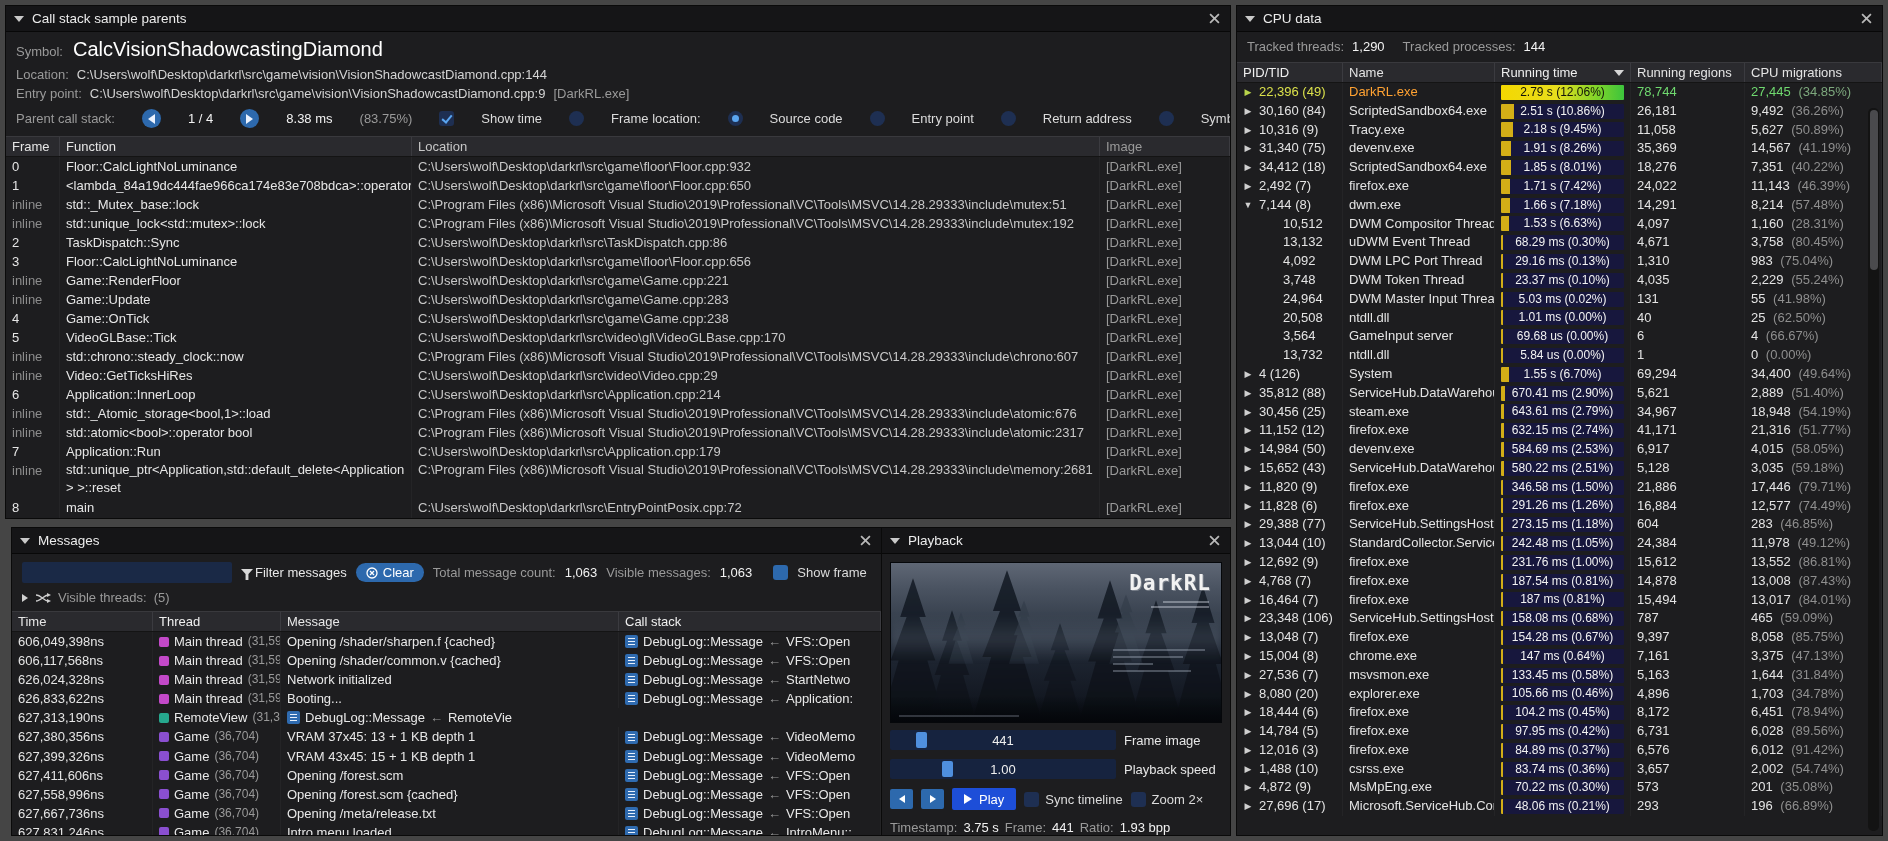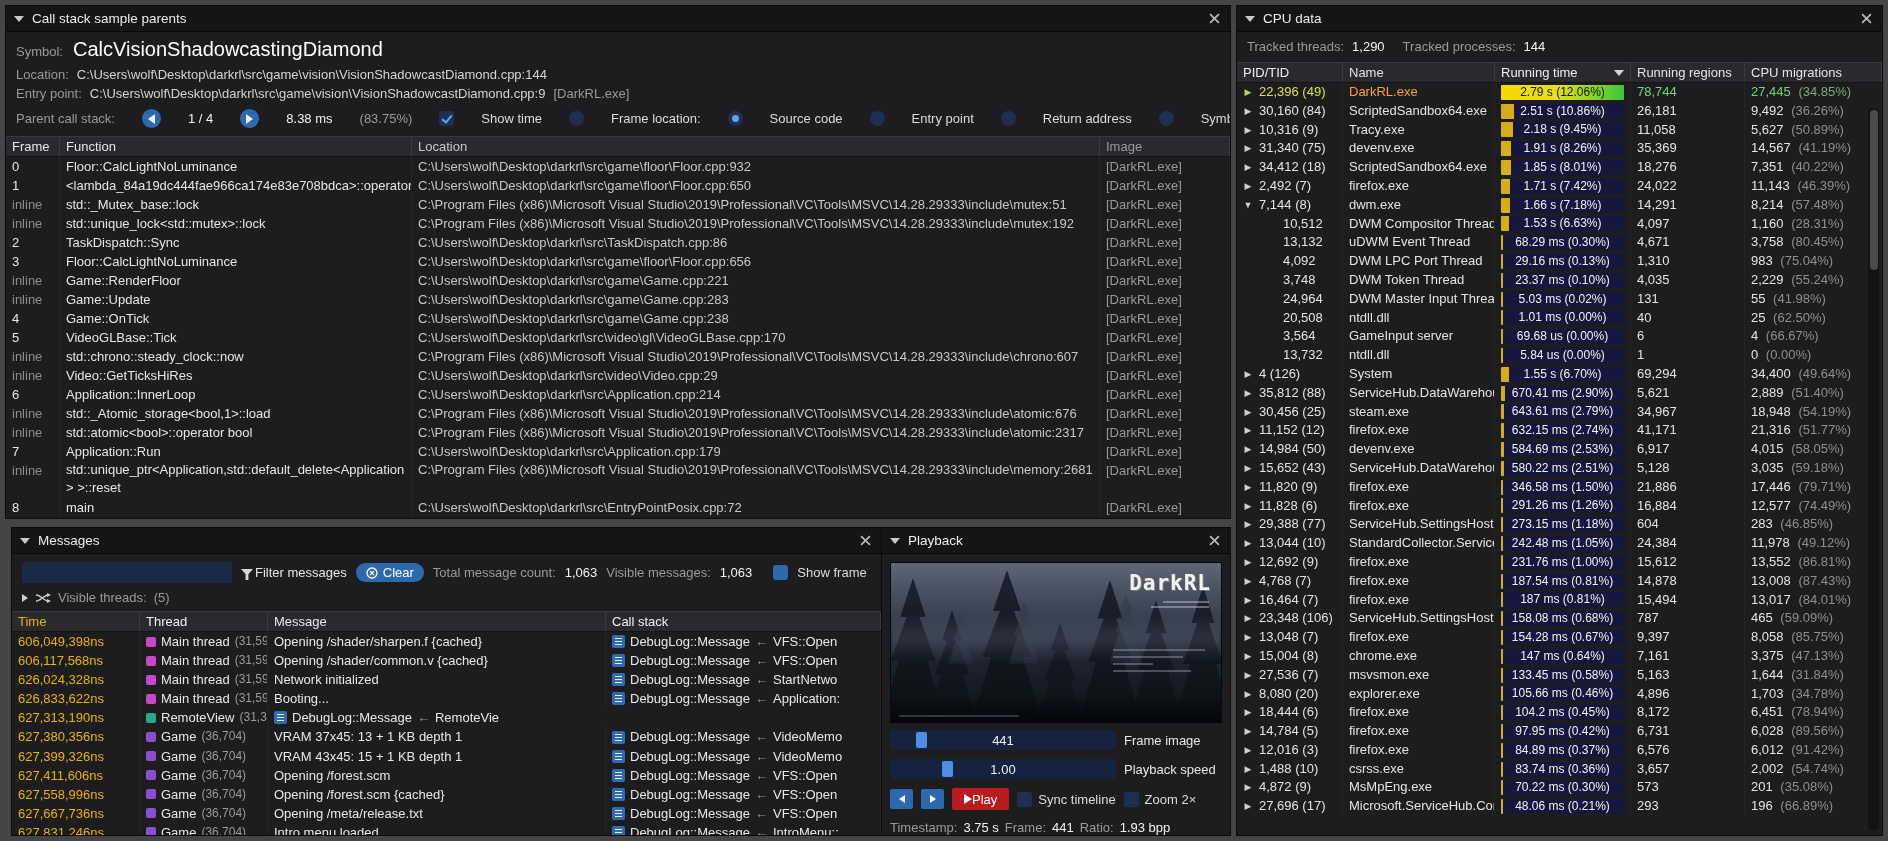--- a/index.html
+++ b/index.html
@@ -54,21 +54,21 @@
 
   
   .filterrow{flex:none;display:flex;align-items:center;gap:9px;padding:4px 10px 7px;white-space:nowrap}
   .finput{width:210px;height:21px;background:#1a2946;border:none;border-radius:2px;color:#e8e8e8;padding:0 6px;font:inherit;outline:none}
   .fbtn{display:flex;align-items:flex-end;gap:2px;color:#e8e8e8}
   .funnel{width:12px;height:11px;background:#d8d8d8;clip-path:polygon(0 0,100% 0,62% 45%,62% 100%,38% 100%,38% 45%)}
   .clearbtn{display:flex;align-items:center;gap:5px;background:#2d69ad;border-radius:10px;padding:2px 10px;color:#fff}
   .threadsrow{flex:none;display:flex;align-items:center;gap:7px;padding:0 10px 6px}
   .smalltri{width:0;height:0;border-top:4px solid transparent;border-bottom:4px solid transparent;border-left:6px solid #d0d0d0}
   .m-tr{height:19.1px;line-height:19.1px}
-  .m-time{width:128px;flex:none;color:#eab308}
+  .m-time{width:141px;flex:none;color:#e5e5e5}
   .m-thread{width:128px;flex:none;display:flex;align-items:center;gap:5px}
   .sw{width:10px;height:10px;border-radius:2px;flex:none}
   .tname{color:#e8e8e8}
   .ttid{color:#9a9a9a;font-size:12px}
   .m-msg{width:338px;flex:none;color:#e8e8e8}
   .m-cs{flex:1;display:flex;align-items:center;gap:5px;overflow:hidden}
   .csicon{width:13px;height:13px;background:#2f6bb0;border-radius:2px;flex:none;display:flex;align-items:center;justify-content:center}
   .csicon::after{content:"";width:7px;height:1px;background:#e8f0fc;box-shadow:0 -3px 0 #e8f0fc,0 3px 0 #e8f0fc}
   .csfn{color:#e8e8e8;flex:none}
   .csarr{color:#9a9a9a;flex:none}
@@ -104,21 +104,21 @@
   .srow{display:flex;align-items:center;gap:8px;padding:2px 8px;margin-top:5px;white-space:nowrap}
   .slider{position:relative;width:226px;height:20px;background:#16233f;border-radius:2px;flex:none}
   .grab{position:absolute;top:2px;width:11px;height:16px;background:#4f8fde;border-radius:2px}
   .g-frame{left:26px}.g-speed{left:52px}
   .sval{position:absolute;inset:0;display:flex;align-items:center;justify-content:center;color:#efefef}
   .slbl{color:#e6e6e6}
   .pbtns{display:flex;align-items:center;gap:8px;padding:7px 8px 0;white-space:nowrap}
   .sqbtn{width:23px;height:20px;background:#2d69ad;border-radius:2px;display:flex;align-items:center;justify-content:center;flex:none}
   .stri-l{width:0;height:0;border-top:4px solid transparent;border-bottom:4px solid transparent;border-right:6px solid #fff}
   .stri-r{width:0;height:0;border-top:4px solid transparent;border-bottom:4px solid transparent;border-left:6px solid #fff}
-  .playbtn{height:22px;background:#b91c1c;border-radius:2px;display:flex;align-items:center;gap:0;padding:0 12px;color:#fff}
+  .playbtn{height:22px;background:#1d4ed8;border-radius:2px;display:flex;align-items:center;gap:7px;padding:0 12px;color:#fff}
   .ptri{width:0;height:0;border-top:5px solid transparent;border-bottom:5px solid transparent;border-left:8px solid #fff}
   .cblock{display:flex;align-items:center;gap:6px}
   .pstat{display:flex;gap:16px;padding:10px 8px 0;white-space:nowrap}
   .pstat span{margin-right:-10px}
 
   
   .topline{flex:none;padding:3px 10px 8px;display:flex;gap:8px;align-items:center;white-space:nowrap}
   .cpu-tr{height:18.8px;line-height:18.8px}
   .p-pid{width:106px;flex:none;display:flex;align-items:center;gap:6px}
   .arrow{color:#cfcfcf;font-size:9px;width:10px;flex:none;text-align:center}

